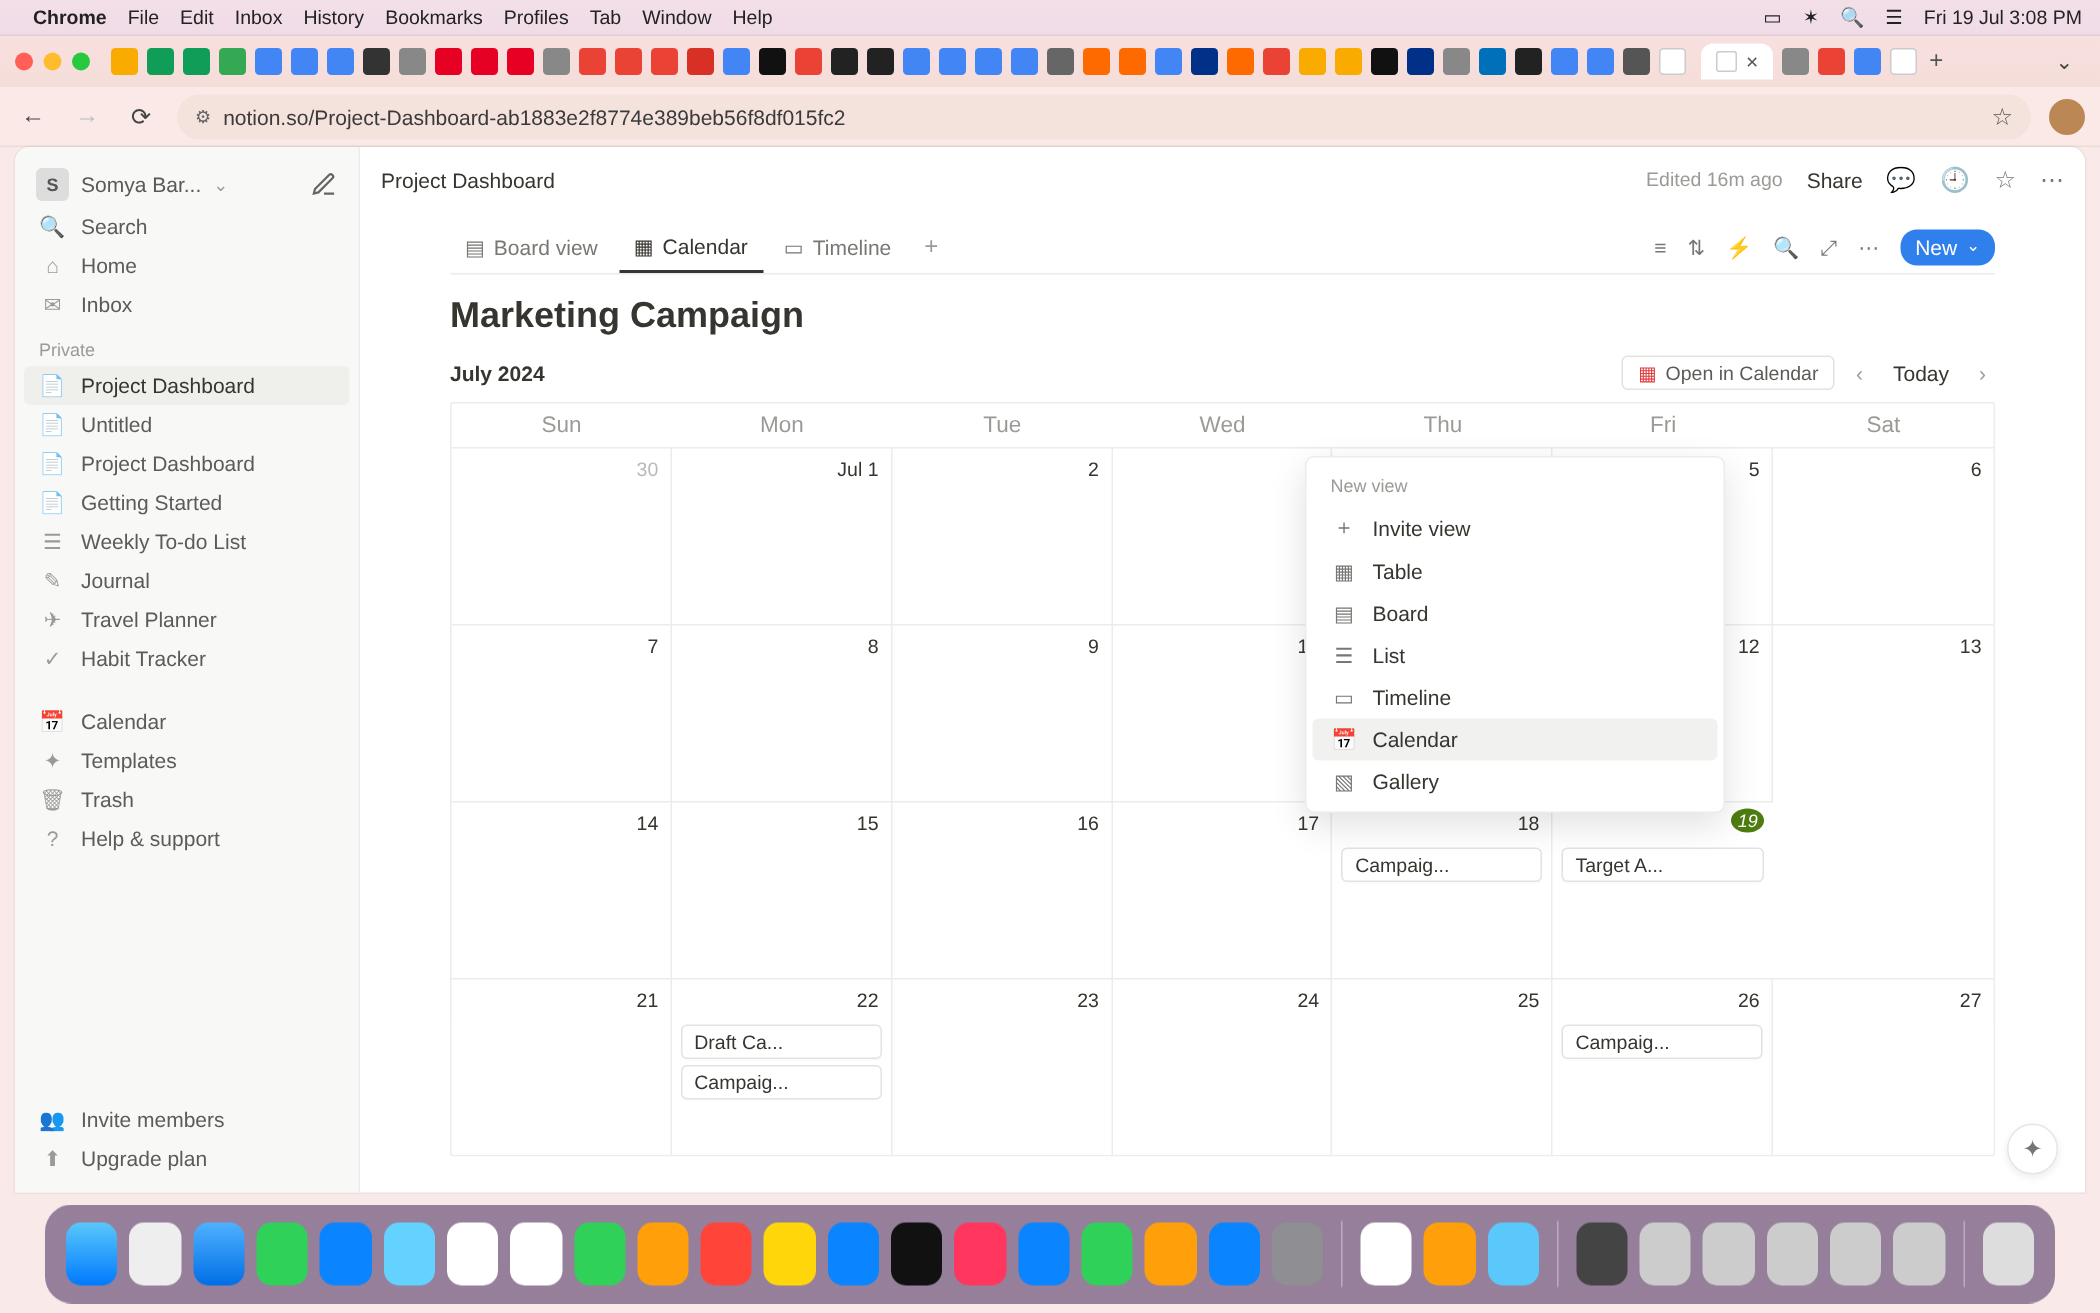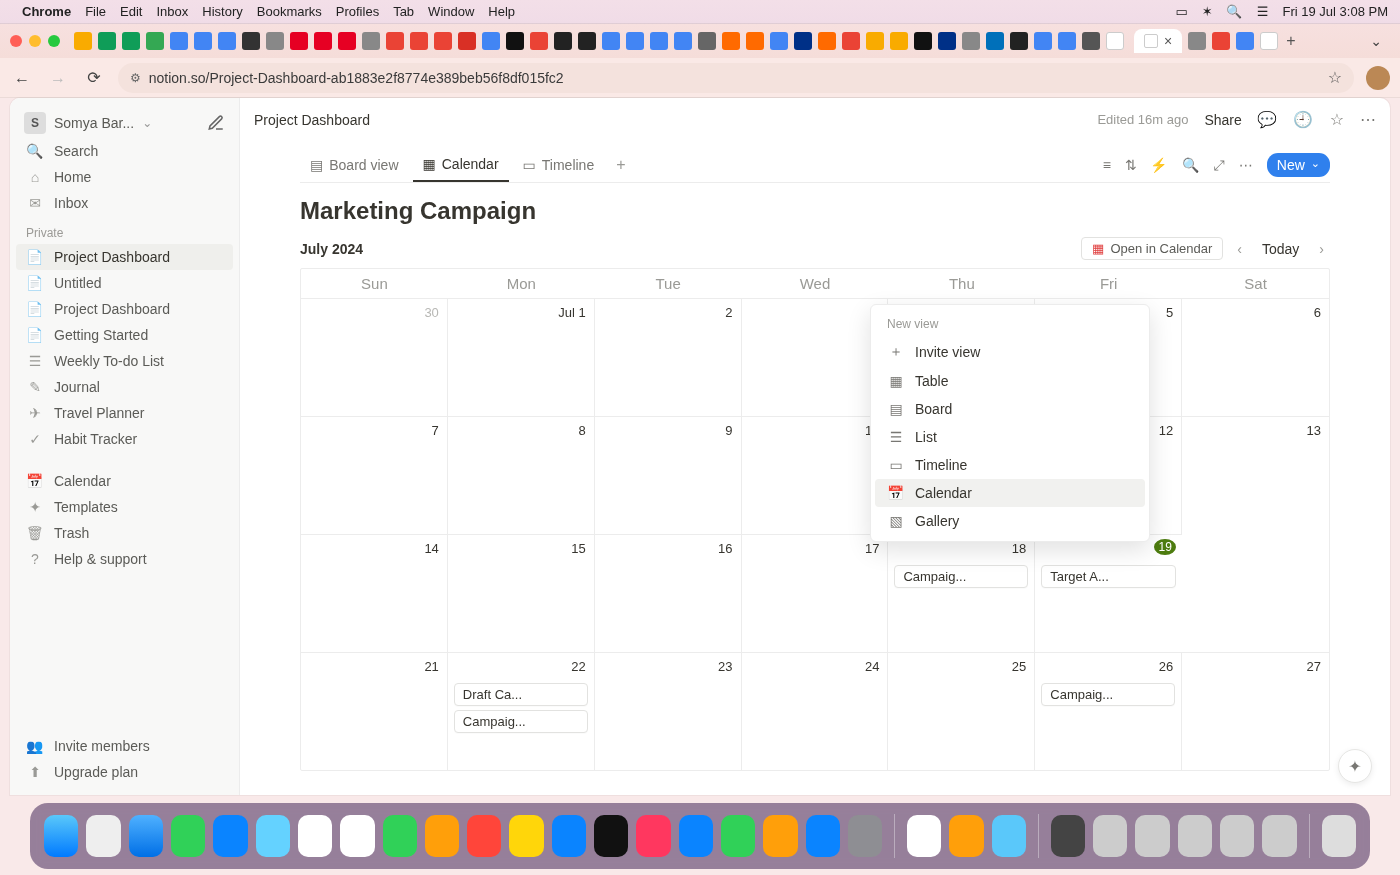--- a/index.html
+++ b/index.html
@@ -84,21 +84,21 @@
 
 .cal-grid { border:1px solid #ececec; border-radius:2px; }
 .cal-dow { display:grid; grid-template-columns:repeat(7,1fr); font-size:15px; color:#9a9a96; }
 .cal-dow > div { padding:6px 8px; text-align:center; }
 .cal-weeks { }
 .cal-week { display:grid; grid-template-columns:repeat(7,1fr); }
 .cal-cell { border-top:1px solid #ececec; border-right:1px solid #ececec; min-height:118px; padding:4px 6px; position:relative; font-size:13px; color:#37352f; }
 .cal-cell:last-child { border-right:none; }
 .cal-cell .dnum { position:absolute; top:6px; right:8px; font-size:13px; color:#37352f; }
 .cal-cell .dnum.muted { color:#b8b8b5; }
-.cal-cell.today .dnum { background:#4d7c0f; color:#fff; width:22px; height:16px; border-radius:50%; display:flex; align-items:center; justify-content:center; right:6px; top:4px; font-size:12px; }
+.cal-cell.today .dnum { background:#4d7c0f; color:#fff; width:22px; height:16px; border-radius:50%; display:flex; align-items:center; justify-content:center; right:6px; top:4px; font-size:12px;font-style:italic; }
 .event { margin-top:26px; background:#fff; border:1px solid #e2e2e0; border-radius:4px; padding:3px 8px; font-size:13px; color:#37352f; white-space:nowrap; overflow:hidden; text-overflow:ellipsis; box-shadow:0 1px 1px rgba(0,0,0,0.02); }
 .event + .event { margin-top:4px; }
 
 
 .popup { position:absolute; left:630px; top:206px; width:280px; background:#fff; border:1px solid #ececec; border-radius:6px; box-shadow:0 8px 24px rgba(0,0,0,0.12); padding:6px 4px; z-index:50; }
 .popup .hdr { font-size:12px; color:#9a9a96; padding:6px 12px; font-weight:500; }
 .popup .opt { display:flex; align-items:center; gap:10px; padding:6px 12px; font-size:14px; color:#37352f; border-radius:4px; cursor:pointer; }
 .popup .opt.hover, .popup .opt:hover { background:#f1f1ef; }
 .popup .opt .pi { width:18px; text-align:center; color:#787773; }
 

